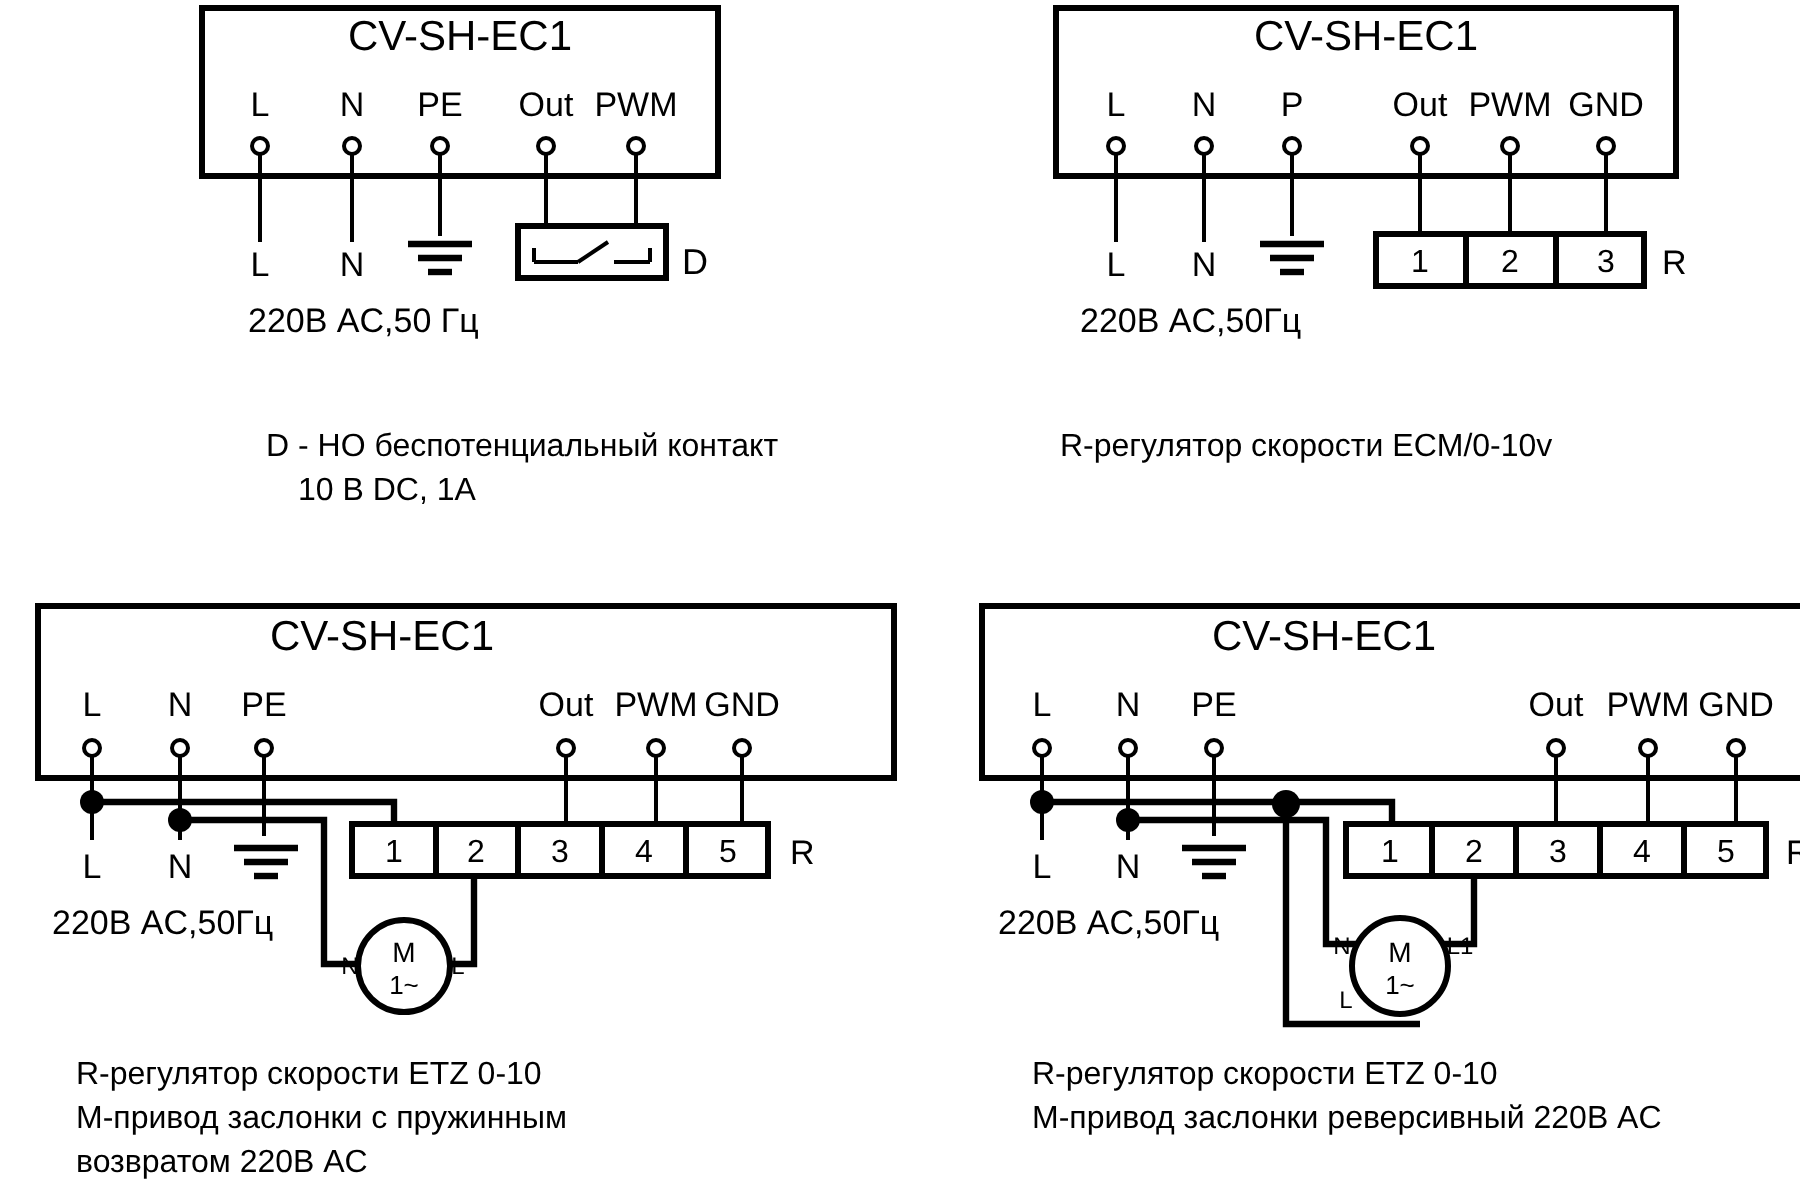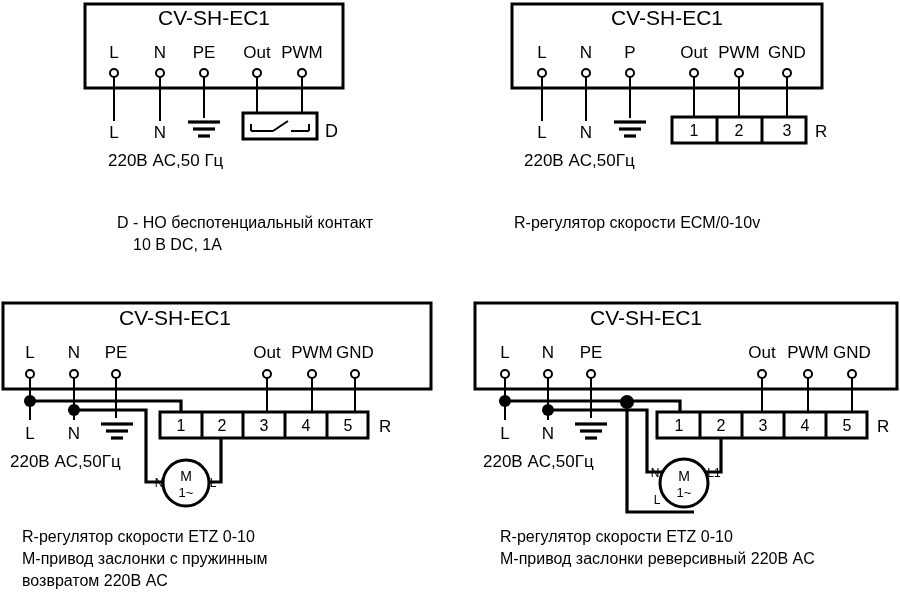--- a/index.html
+++ b/index.html
@@ -1,17 +1,17 @@
 <!DOCTYPE html>
 <html><head>
 <meta charset="utf-8">
 <style>
   html,body{margin:0;padding:0;background:#ffffff;}
   body{width:900px;height:595px;font-family:"Liberation Sans",sans-serif;color:#000;overflow:hidden;}
-  #sheet{position:relative;width:832px;height:595px;}
+  #sheet{position:relative;width:832px;height:595px;margin-left:16px;}
   svg{display:block;}
   text{font-family:"Liberation Sans",sans-serif;fill:#000;}
   .ttl{font-size:21px;text-anchor:middle;}
   .pin{font-size:17px;text-anchor:middle;}
   .wlab{font-size:17px;text-anchor:middle;}
   .supply{font-size:17px;text-anchor:start;}
   .cell{font-size:16px;text-anchor:middle;}
   .rlab{font-size:17px;text-anchor:start;}
   .dlab{font-size:18px;text-anchor:start;}
   .mlab{font-size:14px;text-anchor:middle;}

